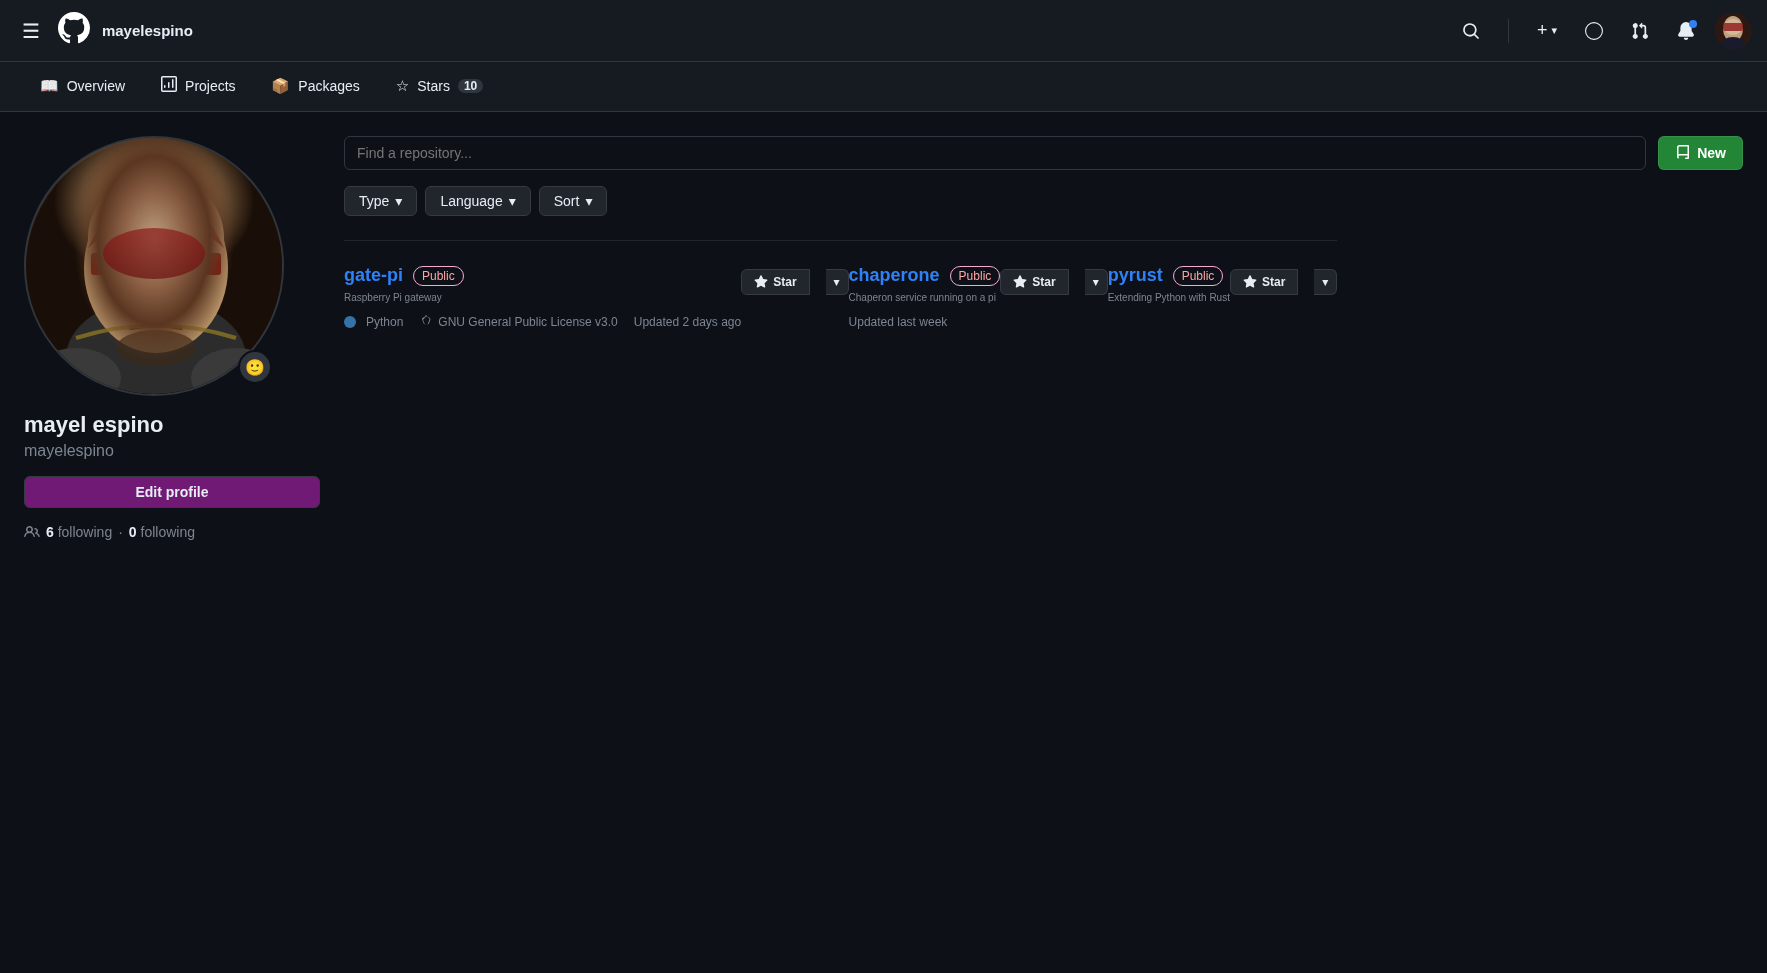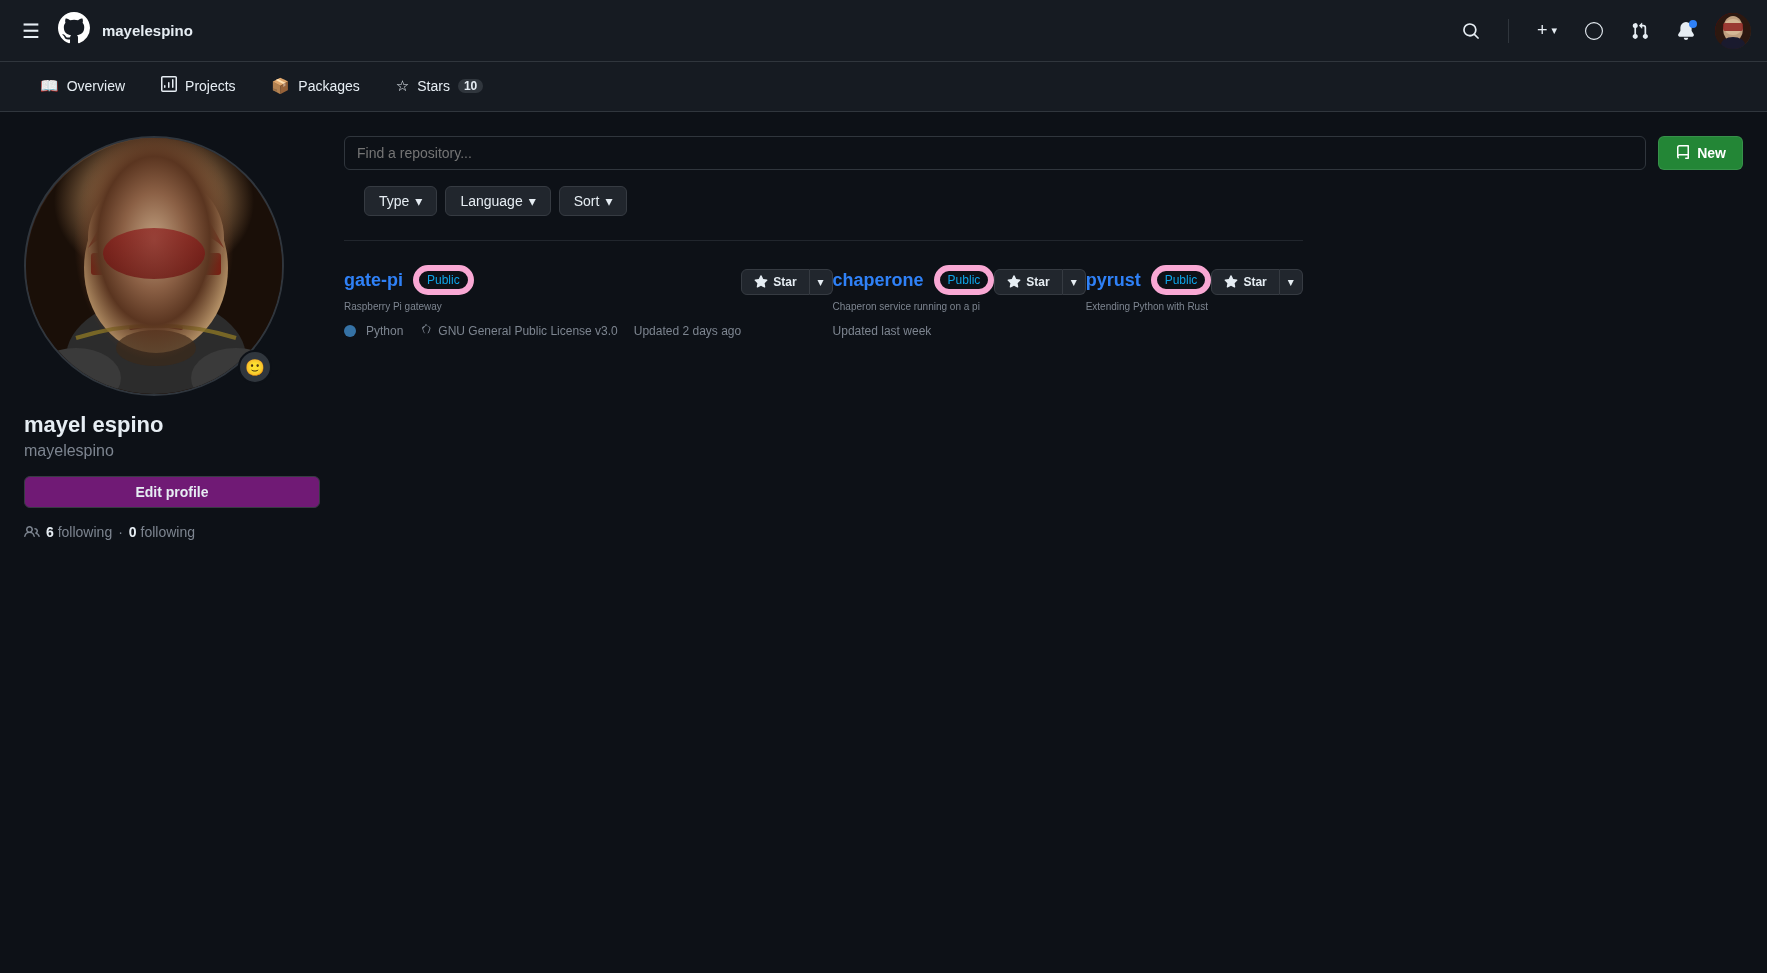--- a/index.html
+++ b/index.html
@@ -245,21 +245,20 @@
       white-space: nowrap;
       display: flex;
       align-items: center;
       gap: 6px;
     }
 
     .filter-row {
       display: flex;
       gap: 8px;
       margin-bottom: 24px;
-      margin-left: 20px;
     }
     .filter-btn {
       padding: 6px 14px;
       background: #21262d;
       border: 1px solid #363b42;
       color: #e6edf3;
       border-radius: 6px;
       cursor: pointer;
       font-size: 14px;
       font-weight: 500;
@@ -286,23 +285,23 @@
     }
     .repo-name {
       color: #2f81f7;
       font-size: 18px;
       font-weight: 700;
       cursor: pointer;
       text-decoration: none;
     }
     .repo-visibility-badge {
       padding: 2px 8px;
-      border: 6px solid #f9a8d4;
+      border: 1px solid #f9a8d4;
       border-radius: 2em;
-      color: #0ea5e9;
+      color: #fca5a5;
       font-size: 12px;
     }
     .repo-description {
       color: #7d8590;
       font-size: 10px;
       margin-bottom: 12px;
     }
     .repo-meta {
       display: flex;
       align-items: center;
@@ -324,21 +323,21 @@
     .repo-license {
       display: flex;
       align-items: center;
       gap: 5px;
     }
     .repo-updated { color: #7d8590; }
 
     .star-btn-group {
       display: flex;
       align-items: center;
-      gap: 0;
+      gap: 16px;
       margin-top: 4px;
     }
     .star-btn {
       padding: 5px 12px;
       background: #21262d;
       border: 1px solid #363b42;
       color: #e6edf3;
       cursor: pointer;
       font-size: 12px;
       font-weight: 600;

